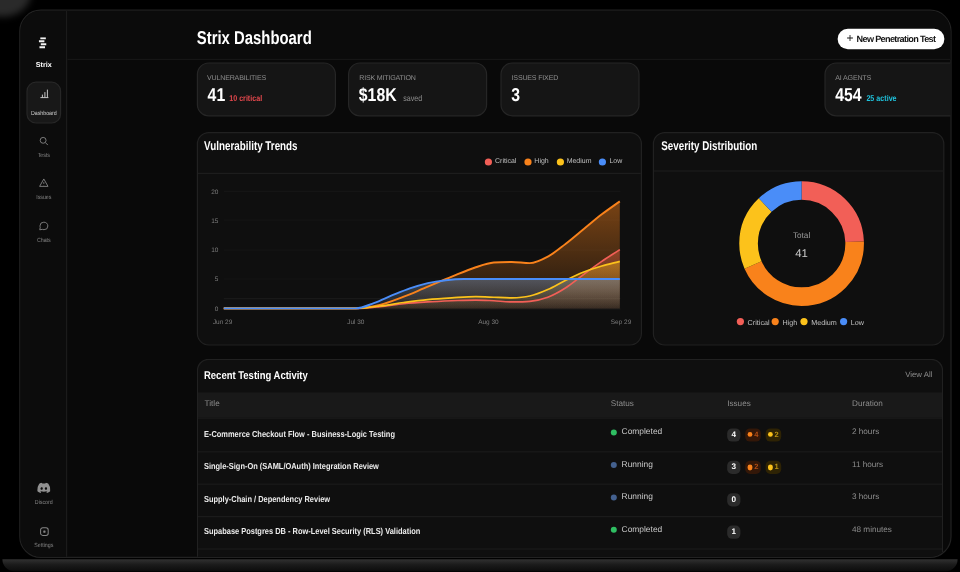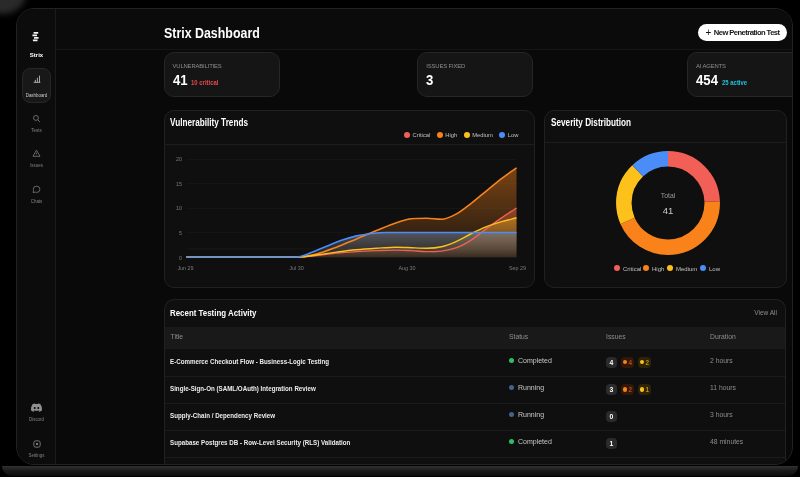--- a/index.html
+++ b/index.html
@@ -127,20 +127,27 @@
   <h1 class="title">Strix Dashboard</h1>
   <div class="newbtn"><span style="font-size:10px;font-weight:400;margin-top:-1px;">+</span>New Penetration Test</div>
 
   <div class="stat" style="left:146.5px;">
       <div class="lbl">VULNERABILITIES</div>
     <div class="val">
         <span class="num" style="margin-right:-2.6px">41</span>
         <span class="sub red">10 critical</span>
       </div>
     </div>
+  <div class="stat" style="left:273.4px;">
+      <div class="lbl">RISK MITIGATION</div>
+    <div class="val">
+        <span class="num" style="margin-right:-4.7px">$18K</span>
+        <span class="sub gray">saved</span>
+      </div>
+    </div>
   <div class="stat" style="left:400.3px;">
       <div class="lbl">ISSUES FIXED</div>
     <div class="val">
         <span class="num">3</span>
       </div>
     </div>
   <div class="stat" style="left:654.1px;margin-left:16px;">
       <div class="lbl">AI AGENTS</div>
     <div class="val">
         <span class="num" style="margin-right:-3.9px">454</span>

